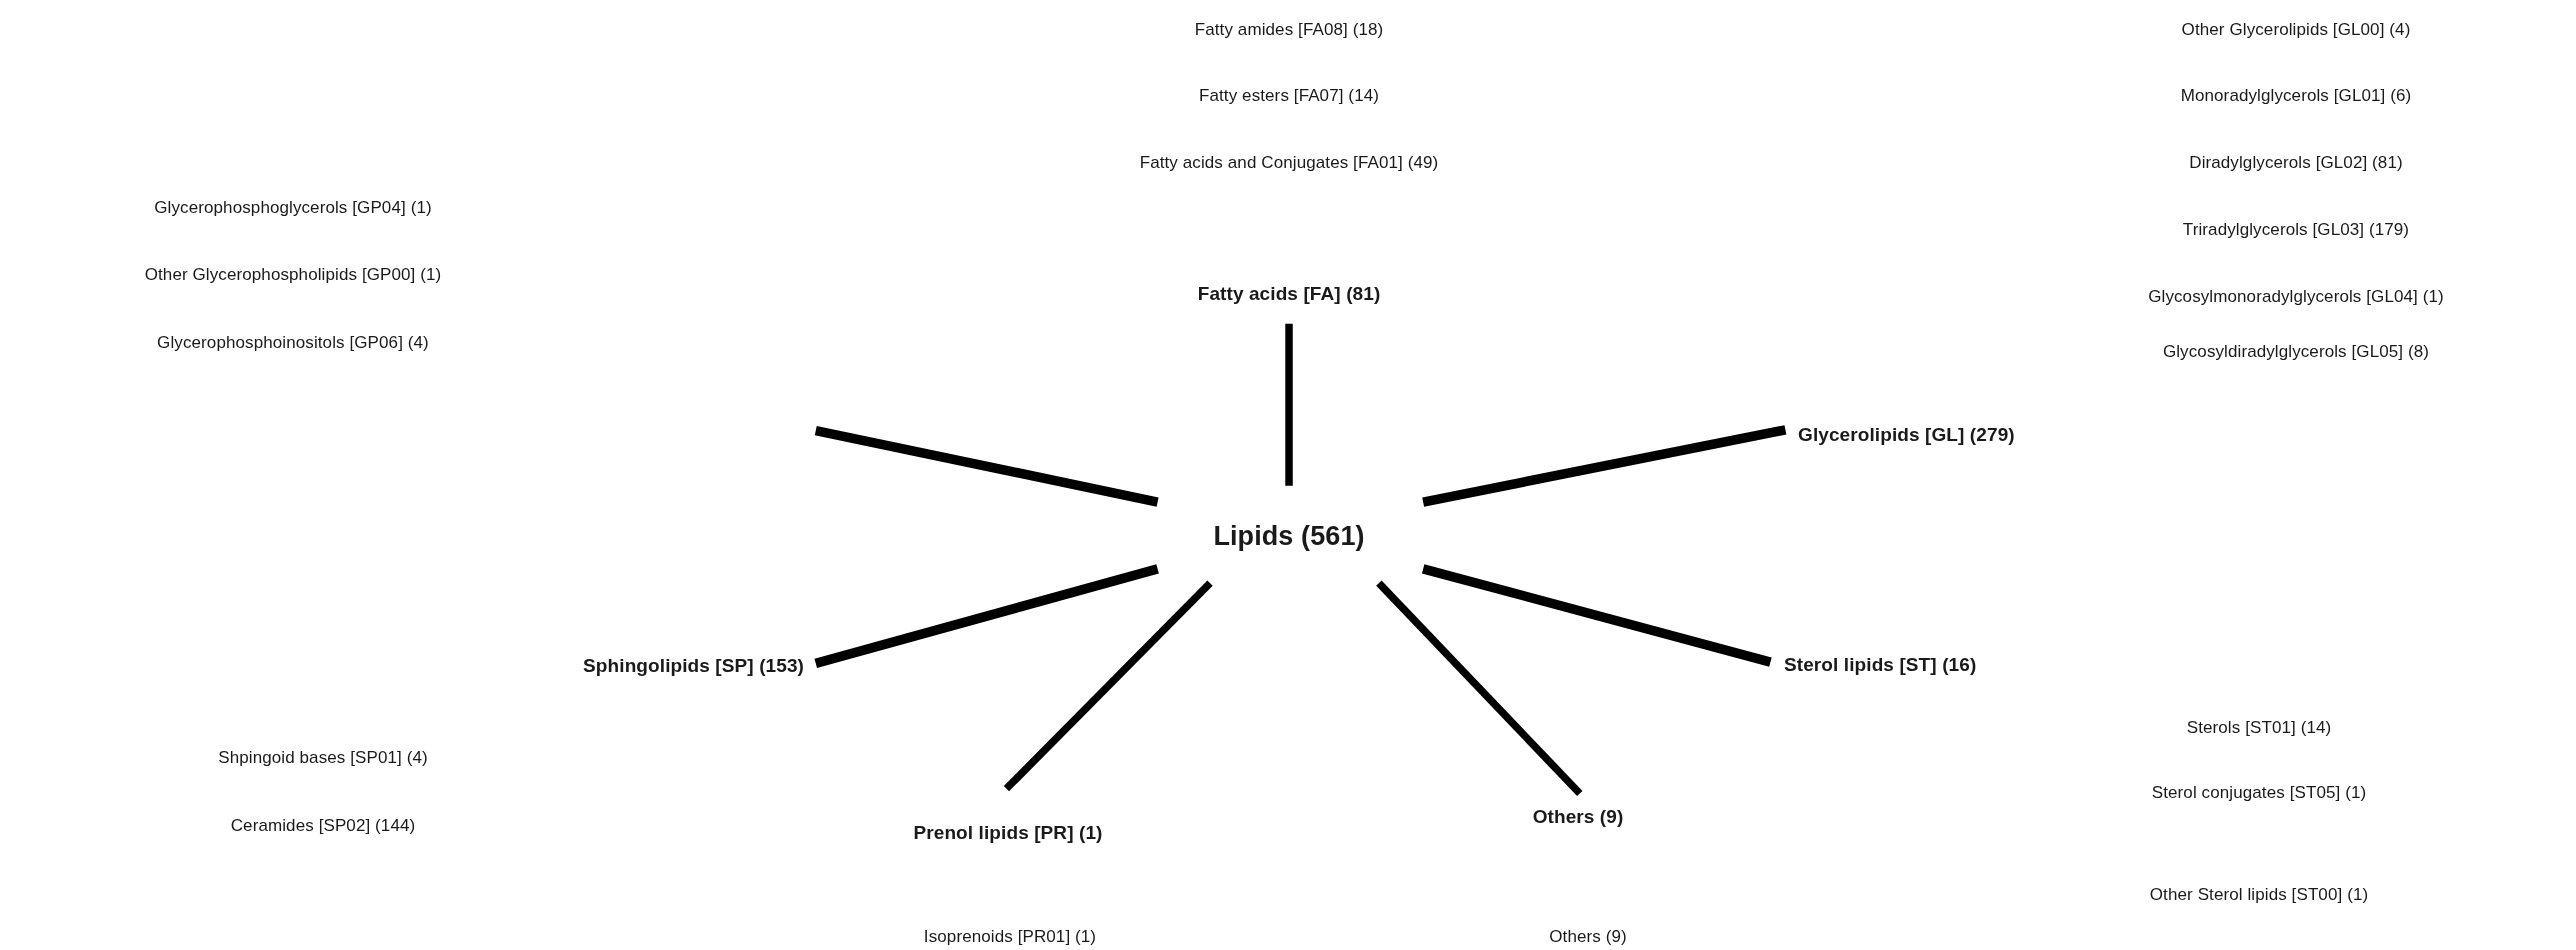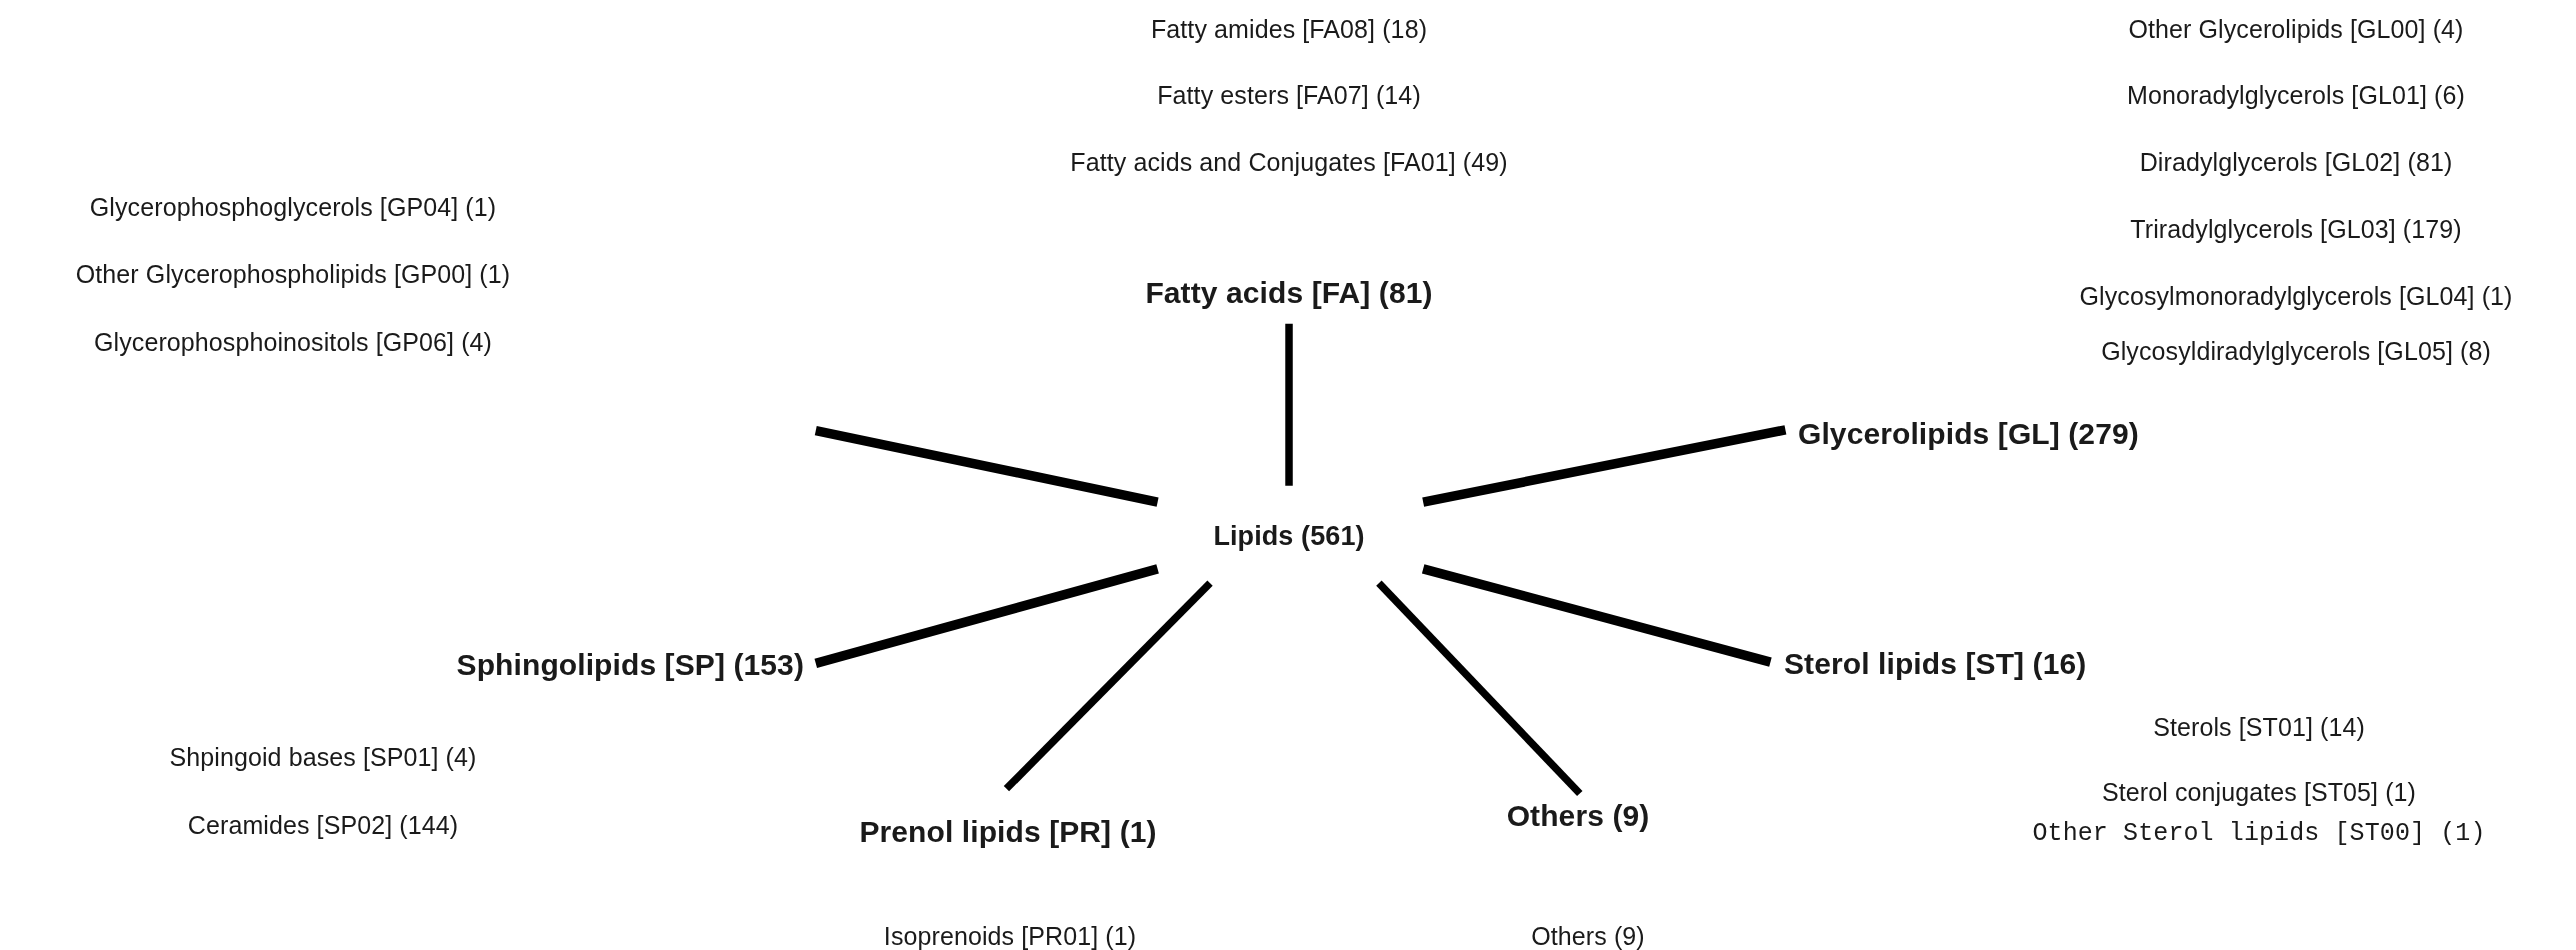--- a/index.html
+++ b/index.html
@@ -33,27 +33,27 @@
     line-height: 1;
   }
   
   .hub {
     font-size: 27px;
     font-weight: bold;
     letter-spacing: 0.1px;
   }
   
   .cat {
-    font-size: 30px;
+    font-size: 19px;
     font-weight: bold;
     letter-spacing: 0.1px;
   }
   
   .leaf {
-    font-size: 25px;
+    font-size: 17px;
     font-weight: normal;
     letter-spacing: 0.1px;
   }
   .anchor-left   { transform: translate(0, -50%); }
   .anchor-right  { transform: translate(-100%, -50%); }
   .anchor-center { transform: translate(-50%, -50%); }
 </style>
 </head>
 <body>
 
@@ -104,20 +104,20 @@
   <div class="node leaf anchor-center" style="left:2296px; top:162px;">Diradylglycerols [GL02] (81)</div>
   <div class="node leaf anchor-center" style="left:2296px; top:229px;">Triradylglycerols [GL03] (179)</div>
   <div class="node leaf anchor-center" style="left:2296px; top:296px;">Glycosylmonoradylglycerols [GL04] (1)</div>
   <div class="node leaf anchor-center" style="left:2296px; top:351px;">Glycosyldiradylglycerols [GL05] (8)</div>
 
   <div class="node leaf anchor-center" style="left:323px; top:757px;">Shpingoid bases [SP01] (4)</div>
   <div class="node leaf anchor-center" style="left:323px; top:825px;">Ceramides [SP02] (144)</div>
 
   <div class="node leaf anchor-center" style="left:2259px; top:727px;">Sterols [ST01] (14)</div>
   <div class="node leaf anchor-center" style="left:2259px; top:792px;">Sterol conjugates [ST05] (1)</div>
-  <div class="node leaf anchor-center" style="left:2259px; top:833px;font-family:Liberation Mono, monospace;">Other Sterol lipids [ST00] (1)</div>
+  <div class="node leaf anchor-center" style="left:2259px; top:894px;">Other Sterol lipids [ST00] (1)</div>
 
   <div class="node leaf anchor-center" style="left:1010px; top:936px;">Isoprenoids [PR01] (1)</div>
 
   <div class="node leaf anchor-center" style="left:1588px; top:936px;">Others (9)</div>
 
 </div>
 
 
 </body></html>

